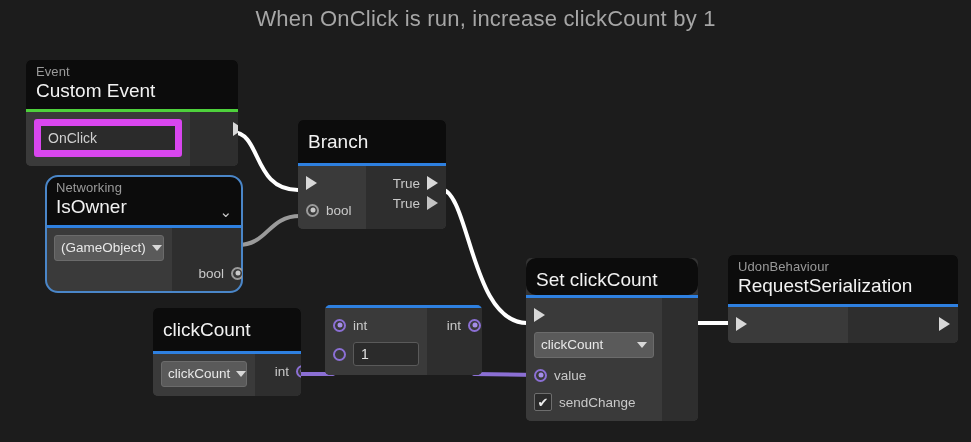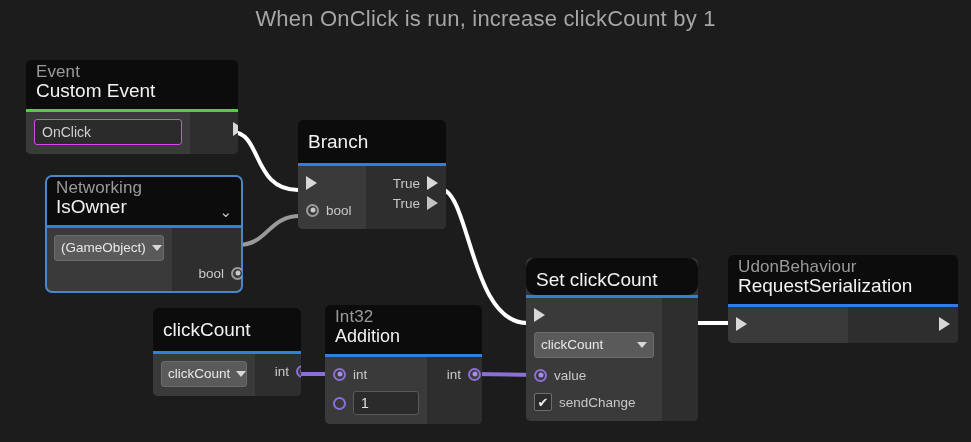--- a/index.html
+++ b/index.html
@@ -7,24 +7,24 @@
     width:971px;height:442px;
     background:#1c1c1c;
     font-family:"Liberation Sans", sans-serif;
     overflow:hidden;
     position:relative;
   }
   #graph{position:absolute;left:0;top:0;width:971px;height:360px;}
   #wires{position:absolute;left:0;top:0;width:971px;height:442px;pointer-events:none;}
 
   .node{position:absolute;border-radius:5px;overflow:hidden;background:#333333;}
-  .node.selected{outline:2px solid #4a86c8;outline-offset:-1px;border-radius:6px;}
+  .node.selected{outline:2px solid #4a86c8;outline-offset:-1px;border-radius:12px;}
 
   .node-header{background:#0c0c0c;padding:5px 10px 6px 10px;}
-  .node-sub{color:#9a9a9a;font-size:17px;line-height:14px;letter-spacing:.1px;}
+  .node-sub{color:#9a9a9a;font-size:13px;line-height:14px;letter-spacing:.1px;}
   .node-title{color:#f2f2f2;font-size:19px;line-height:24px;font-weight:400;white-space:nowrap;}
   .node-title.small{font-size:18px;}
   .accent{height:3px;width:100%;}
   .accent.blue{background:#2e80e0;}
   .accent.green{background:#4ed13c;}
 
   .node-body{display:flex;align-items:stretch;background:#3a3a3a;}
   .col-left{flex:1 1 auto;padding:7px 8px 9px 8px;display:flex;flex-direction:column;gap:7px;background:#3a3a3a;}
   .col-right{flex:0 0 auto;padding:7px 8px 9px 10px;display:flex;flex-direction:column;gap:0;background:#313131;min-width:44px;}
   .col-right.wide{min-width:62px;}
@@ -43,21 +43,21 @@
   
   .dot{width:13px;height:13px;border-radius:50%;box-sizing:border-box;flex:0 0 auto;}
   .dot.hollow-blue{border:2px solid #4e9fe0;background:transparent;}
   .dot.hollow-gray{border:2px solid #8b8b8b;background:transparent;}
   .dot.hollow-purple{border:2px solid #8b6fd4;background:transparent;}
   .dot.filled-gray{border:2px solid #9a9a9a;background:#3a3a3a;position:relative;}
   .dot.filled-gray::after{content:"";position:absolute;left:50%;top:50%;transform:translate(-50%,-50%);width:5px;height:5px;border-radius:50%;background:#c9c9c9;}
   .dot.filled-purple{border:2px solid #8b6fd4;background:#3a3a3a;position:relative;}
   .dot.filled-purple::after{content:"";position:absolute;left:50%;top:50%;transform:translate(-50%,-50%);width:5px;height:5px;border-radius:50%;background:#a58ee8;}
 
-  .textfield{background:#2b2b2b;border:1px solid #d946ef;border-radius:3px;color:#cfcfcf;
+  .textfield{background:#2b2b2b;border:7px solid #d946ef;border-radius:3px;color:#cfcfcf;
     font-size:14px;line-height:18px;padding:3px 7px;box-sizing:border-box;}
   .textfield.onclick{width:148px;}
   .numfield{background:#2b2b2b;border:1px solid #5a5a5a;border-radius:3px;color:#e2e2e2;
     font-size:14px;line-height:18px;padding:2px 7px;width:66px;box-sizing:border-box;}
 
   .dropdown{background:#5a5a5a;border:1px solid #6b6b6b;border-radius:3px;color:#e8e8e8;
     font-size:13.5px;line-height:18px;padding:3px 6px;display:flex;align-items:center;
     justify-content:space-between;gap:6px;box-sizing:border-box;}
   .dropdown .caret{width:0;height:0;border-left:5px solid transparent;border-right:5px solid transparent;border-top:6px solid #d8d8d8;flex:0 0 auto;}
 
@@ -189,24 +189,20 @@
       <div class="col-right col-dark">
         <div class="row right">
           <span class="port-label">int</span>
           <span class="dot filled-purple"></span>
         </div>
       </div>
     </div>
   </div>
 
   <div class="node" id="node-addition">
-    <div class="node-header">
-      <div class="node-sub">Int32</div>
-      <div class="node-title small">Addition</div>
-    </div>
     <div class="accent blue"></div>
     <div class="node-body">
       <div class="col-left">
         <div class="row">
           <span class="dot filled-purple"></span>
           <span class="port-label">int</span>
         </div>
         <div class="row">
           <span class="dot hollow-purple"></span>
           <span class="numfield">1</span>

